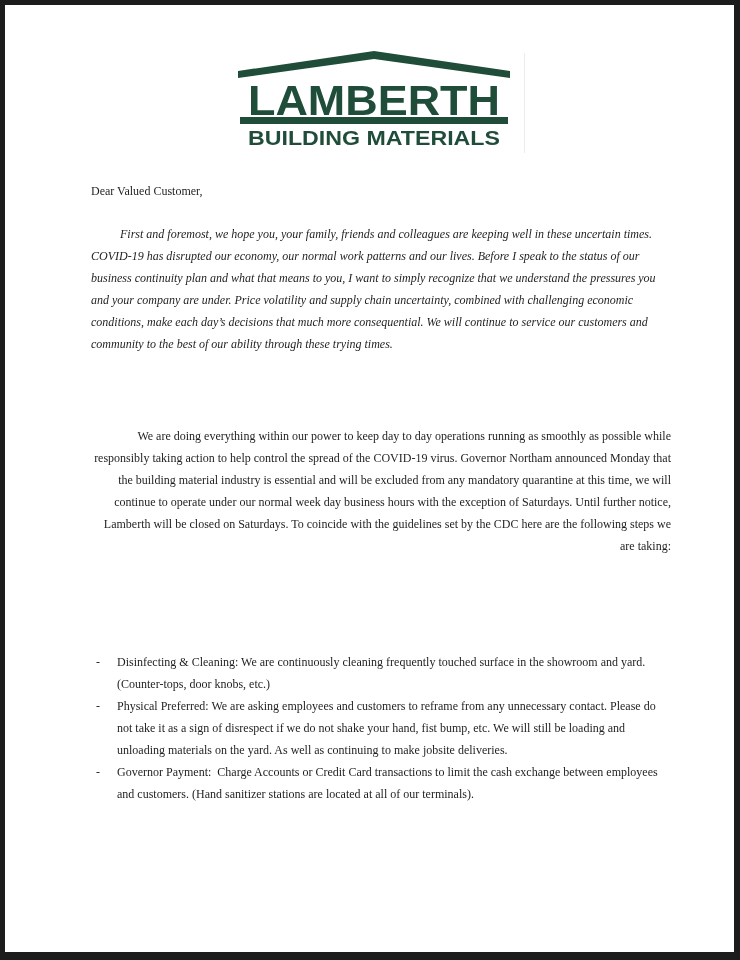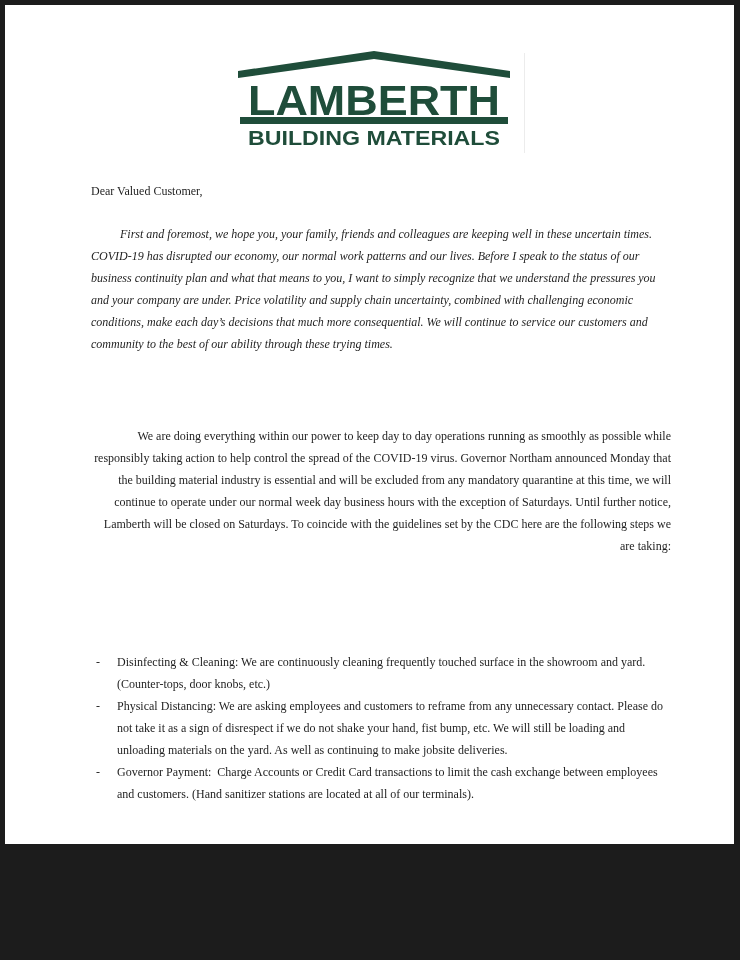--- a/index.html
+++ b/index.html
@@ -1,20 +1,20 @@
 <!DOCTYPE html>
 <html><head>
 <meta charset="utf-8">
 <style>
   html, body { margin: 0; padding: 0; }
   body {
     width: 740px; height: 960px; background: #1c1c1c; position: relative; overflow: hidden;
   }
   .page {
-    position: absolute; left: 5px; top: 5px; width: 729px; height: 839px;
+    position: absolute; left: 5px; top: 5px; width: 729px; height: 947px;
     background: #ffffff;
   }
   .logo {
     position: absolute; left: 228px; top: 42px; width: 282px; height: 104px;
   }
   .logo-divider {
     position: absolute; left: 519px; top: 48px; width: 1px; height: 100px; background: #ececec;
   }
   .text {
     position: absolute; left: 86px; width: 580px;
@@ -47,21 +47,21 @@
 
   <p class="text para2" style="margin:0">We are doing everything within our power to keep day to day operations running as smoothly as possible while responsibly taking action to help control the spread of the COVID-19 virus. Governor Northam announced Monday that the building material industry is essential and will be excluded from any mandatory quarantine at this time, we will continue to operate under our normal week day business hours with the exception of Saturdays. Until further notice, Lamberth will be closed on Saturdays. To coincide with the guidelines set by the CDC here are the following steps we are taking:</p>
 
   <ul class="text bullets">
     <li>
       <span class="dash">-</span>
       <b>Disinfecting &amp; Cleaning</b><span>: We are continuously cleaning frequently touched surface in the showroom and yard. (Counter-tops, door knobs, etc.)</span>
     </li>
     <li>
       <span class="dash">-</span>
-      <b>Physical Distancing</b><span>: We are asking employees and customers to reframe from any unnecessary contact. Please do not take it as a sign of disrespect if we do not shake your hand, fist bump, etc. We will still be loading and unloading materials on the yard. As well as continuing to make jobsite deliveries.</span>
+      <b>Physical Preferred</b><span>: We are asking employees and customers to reframe from any unnecessary contact. Please do not take it as a sign of disrespect if we do not shake your hand, fist bump, etc. We will still be loading and unloading materials on the yard. As well as continuing to make jobsite deliveries.</span>
     </li>
     <li>
       <span class="dash">-</span>
       <b>Governor Payment</b><span style="white-space:pre-wrap">:  Charge Accounts or Credit Card transactions to limit the cash exchange between employees and customers. (Hand sanitizer stations are located at all of our terminals).</span>
     </li>
   </ul>
 
 </div>
 
 </body></html>

